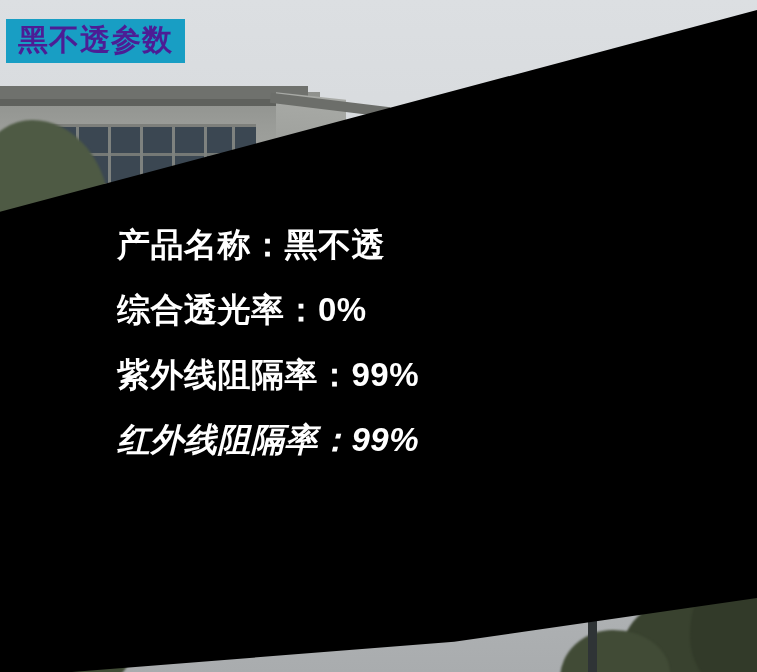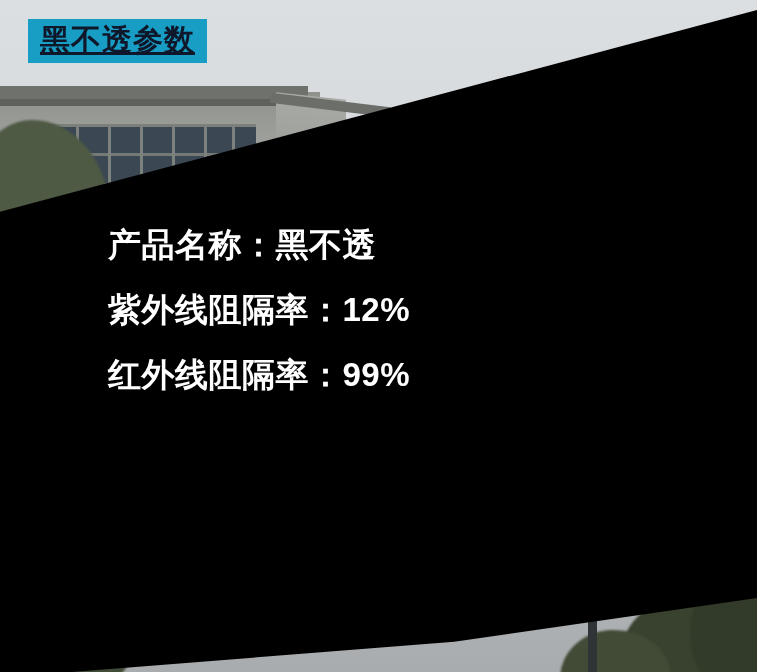--- a/index.html
+++ b/index.html
@@ -131,50 +131,49 @@
   .black-panel {
     position: absolute;
     inset: 0;
     background: #000000;
     clip-path: polygon(0% 31.5%, 100% 1.5%, 100% 89%, 60% 95.5%, 9.5% 100%, 0% 100%);
   }
 
   
   .badge {
     position: absolute;
-    left: 28px;
+    left: 6px;
     top: 19px;
     padding: 6px 12px 8px 12px;
     background: #189ec4;
-    color: #0f172a;
+    color: #4c1d95;
     font-size: 30px;
     font-weight: bold;
     line-height: 1;
     letter-spacing: 1px;
     white-space: nowrap;
-    text-decoration: underline;
   }
 
   
   .specs {
     position: absolute;
-    left: 108px;
+    left: 117px;
     top: 228px;
     width: 560px;
   }
   .spec-line {
     color: #ffffff;
     font-size: 33px;
     font-weight: bold;
     line-height: 1;
     margin: 0 0 32px 0;
     white-space: nowrap;
     letter-spacing: 0.5px;
   }
-  .spec-line:last-child { margin-bottom: 0; }
+  .spec-line:last-child { margin-bottom: 0; font-style: italic; }
 </style>
 </head>
 <body>
 
 <div id="stage">
 
   <div class="photo">
     <div class="sky-haze"></div>
 
     <div class="building"></div>
@@ -210,17 +209,18 @@
 
     <div class="pole" style="left:588px; top:612px; width:9px; height:60px;"></div>
   </div>
 
   <div class="black-panel"></div>
 
   <div class="badge">黑不透参数</div>
 
   <div class="specs">
     <div class="spec-line">产品名称：黑不透</div>
-    <div class="spec-line">紫外线阻隔率：12%</div>
+    <div class="spec-line">综合透光率：0%</div>
+    <div class="spec-line">紫外线阻隔率：99%</div>
     <div class="spec-line">红外线阻隔率：99%</div>
   </div>
 
 </div>
 
 </body></html>

